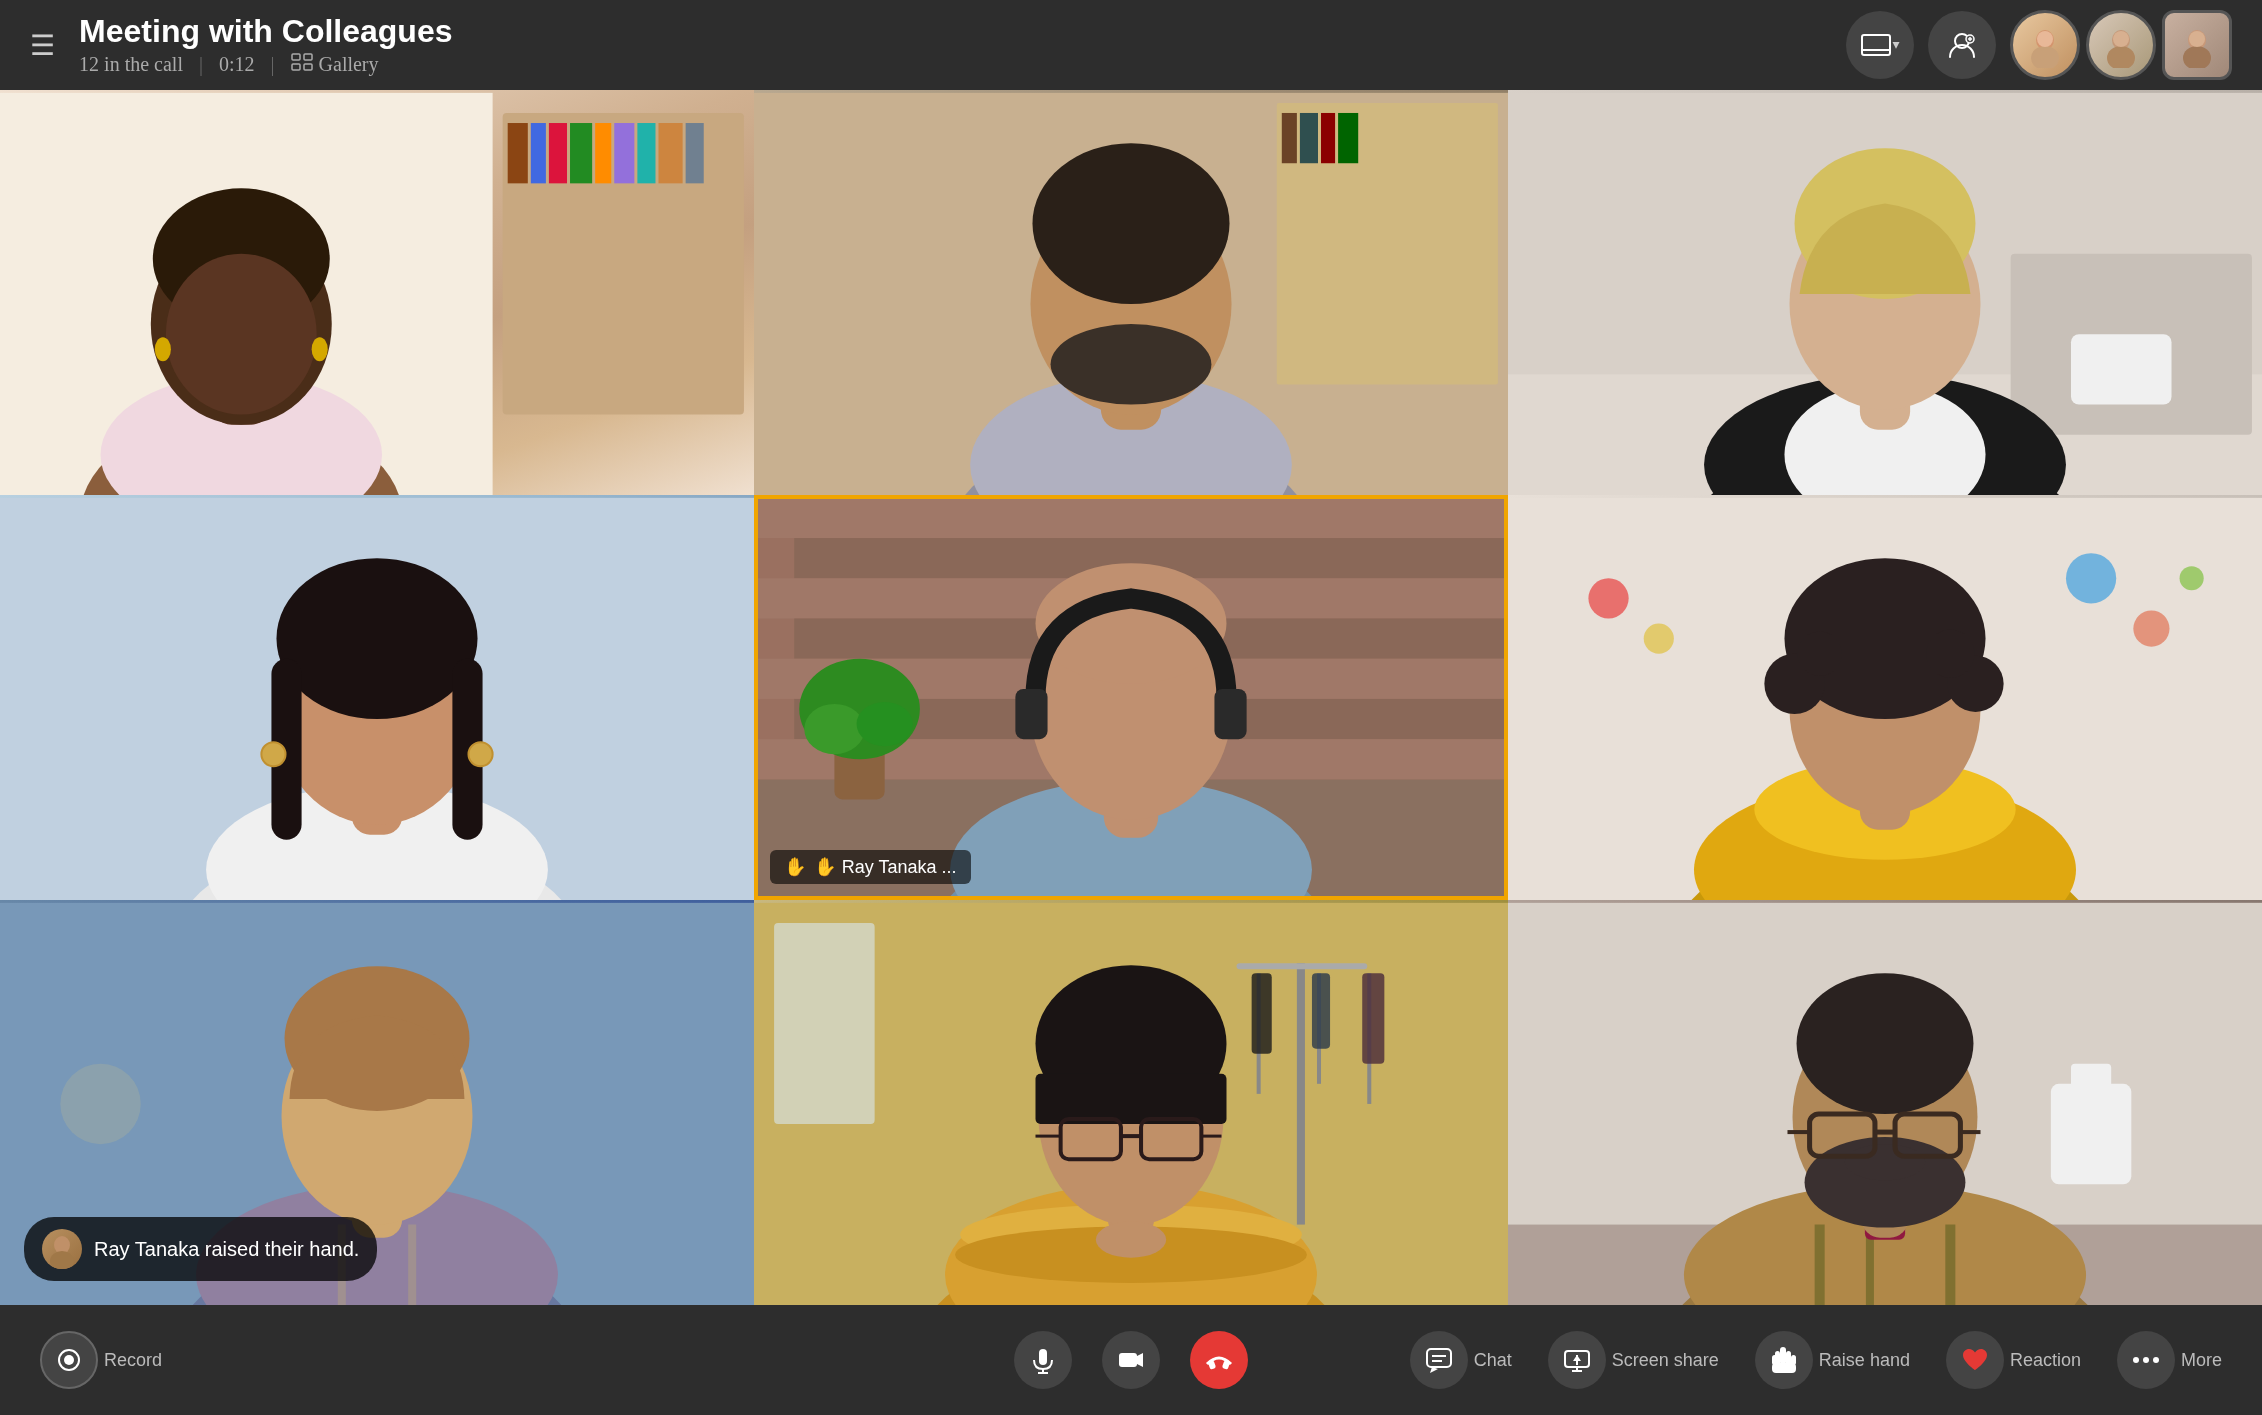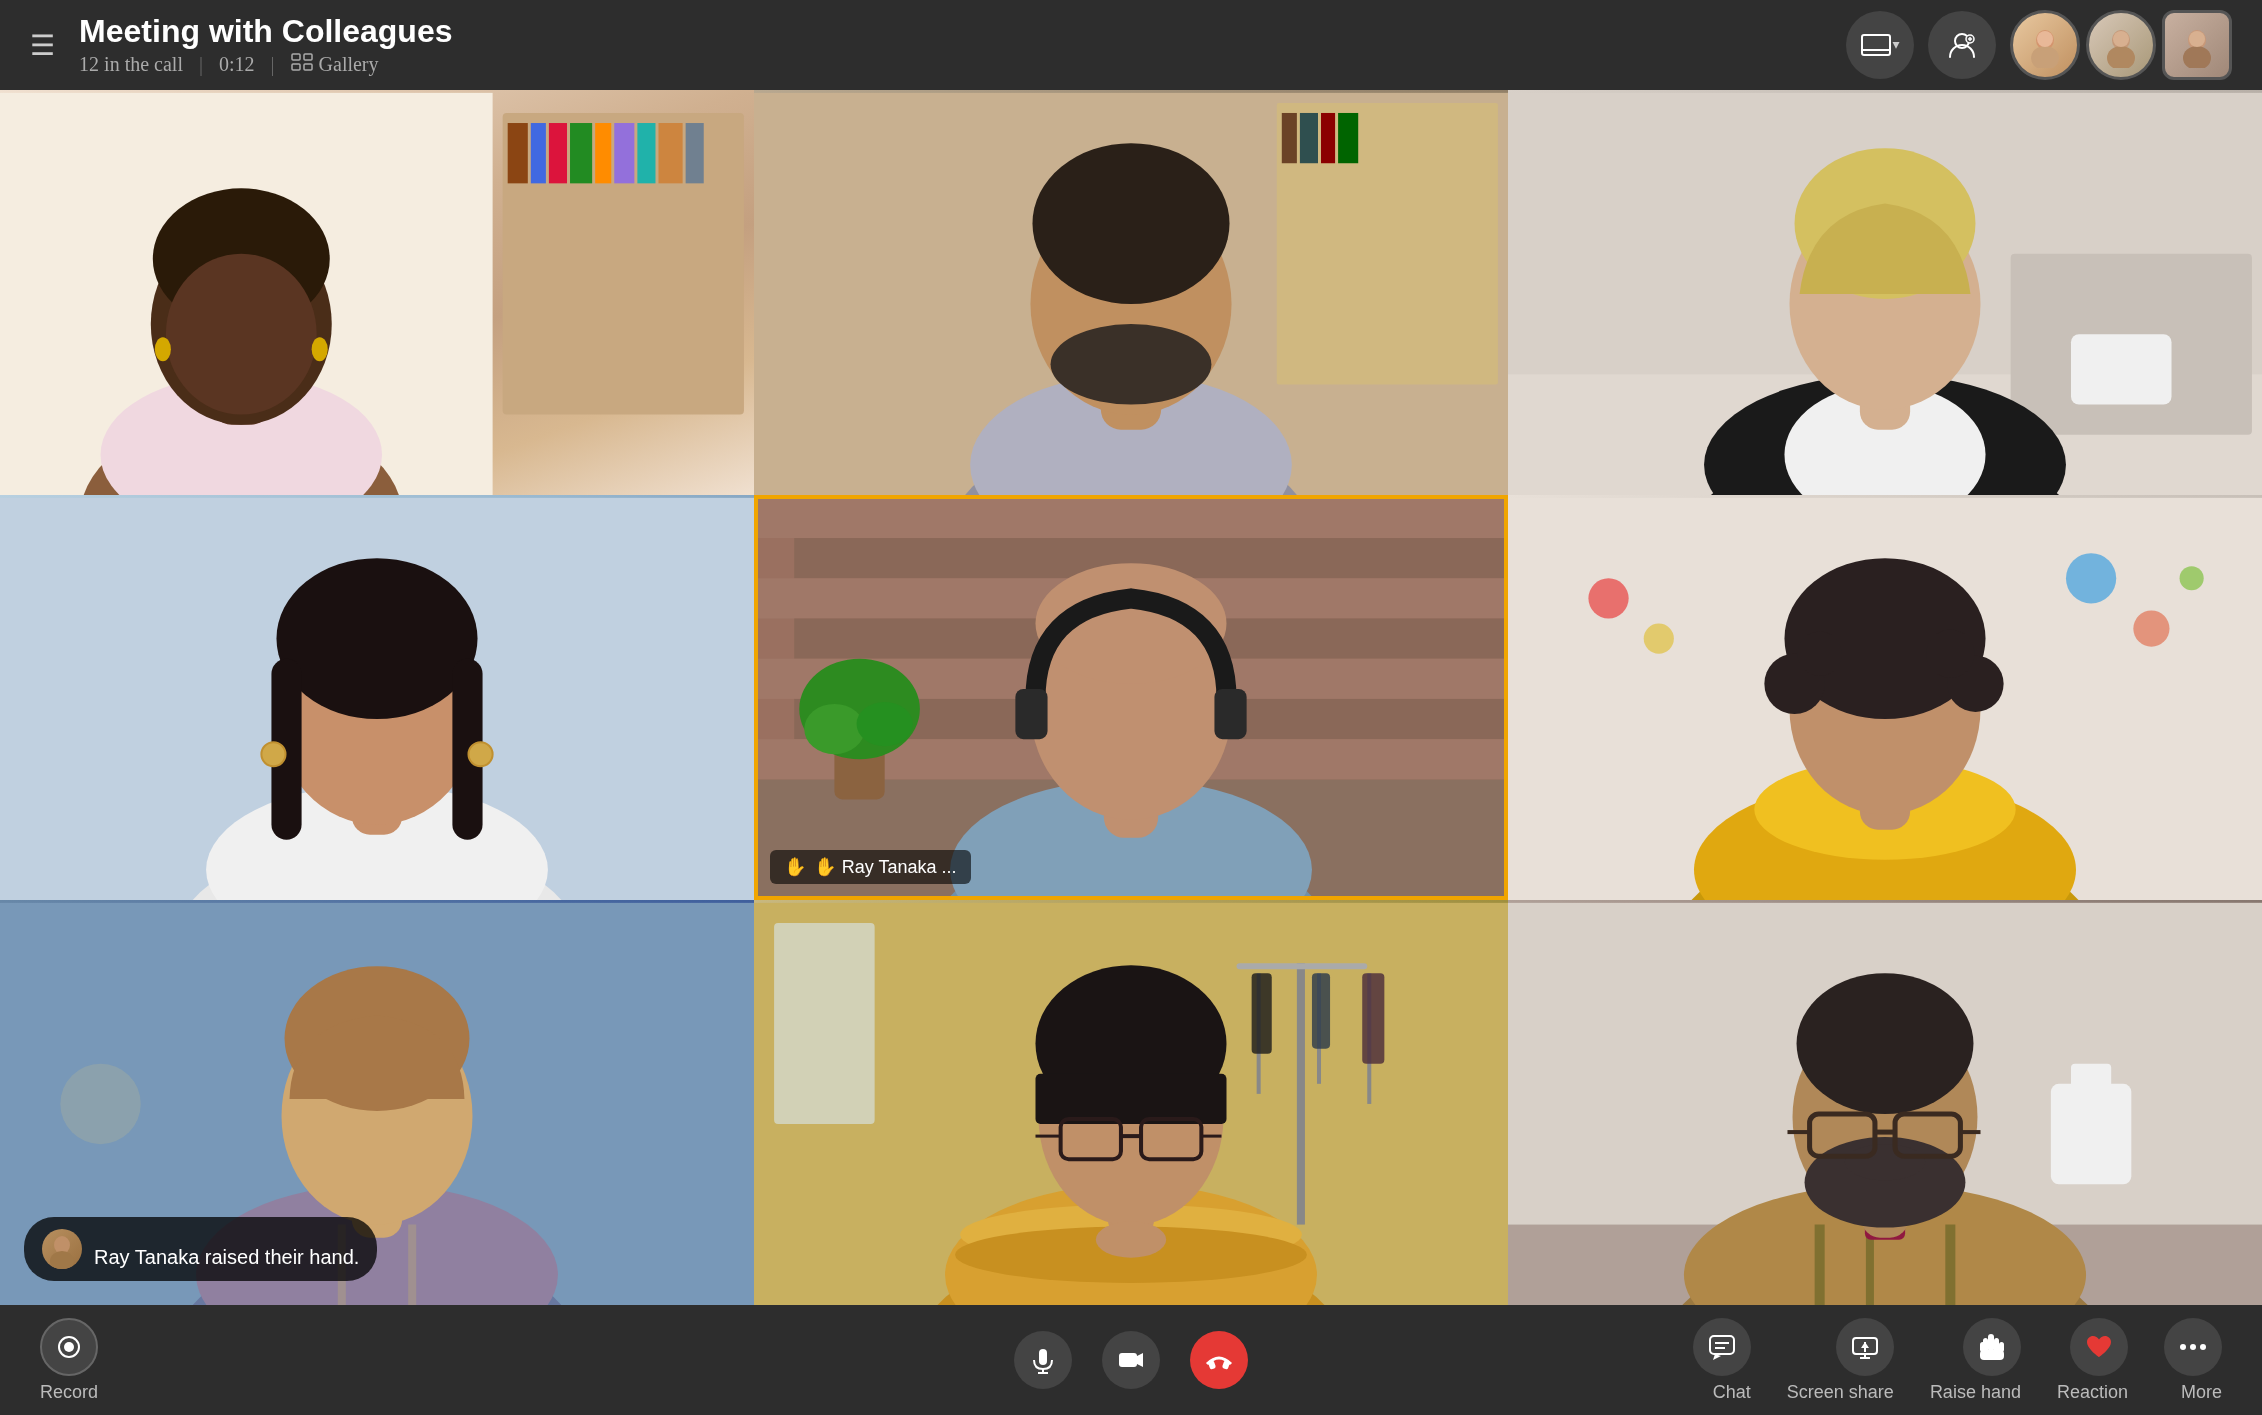--- a/index.html
+++ b/index.html
@@ -116,21 +116,21 @@
     .raised-hand-toast {
       position: absolute;
       bottom: 24px;
       left: 24px;
       background: rgba(0,0,0,0.75);
       color: white;
       font-size: 20px;
       padding: 12px 18px;
       border-radius: 30px;
       display: flex;
-      align-items: flex-end;
+      align-items: center;
       gap: 12px;
       z-index: 5;
     }
     .toast-avatar {
       width: 40px;
       height: 40px;
       border-radius: 50%;
       background: #777;
       overflow: hidden;
     }
@@ -163,22 +163,22 @@
     }
     .toolbar-right {
       display: flex;
       align-items: center;
       gap: 36px;
       margin-left: auto;
     }
 
     .tool-btn {
       display: flex;
-      flex-direction: column;
-      align-items: flex-end;
+      flex-direction: row;
+      align-items: center;
       gap: 6px;
       cursor: pointer;
       color: #ccc;
     }
     .tool-btn-icon {
       width: 58px;
       height: 58px;
       border-radius: 50%;
       background: #444;
       display: flex;

